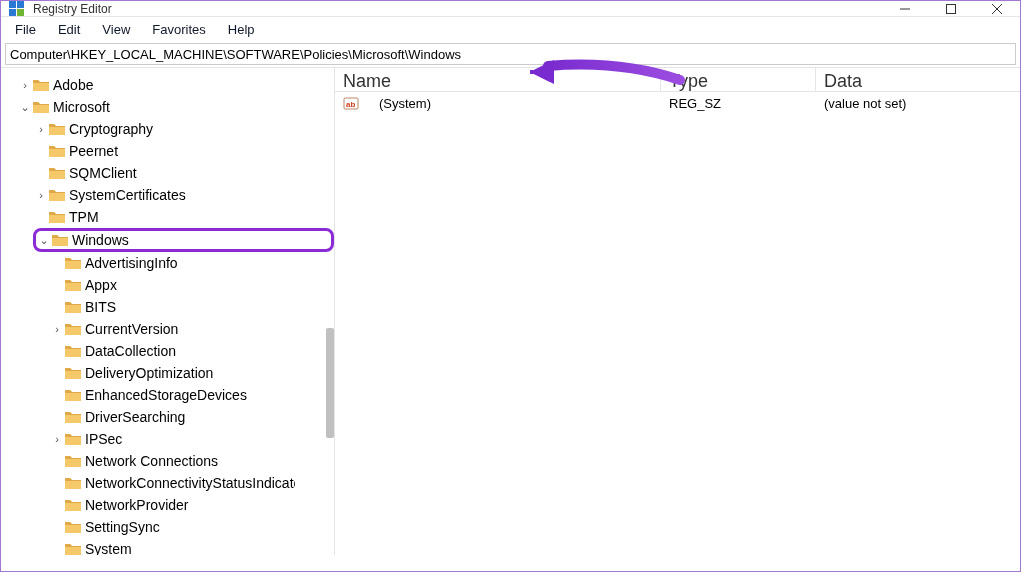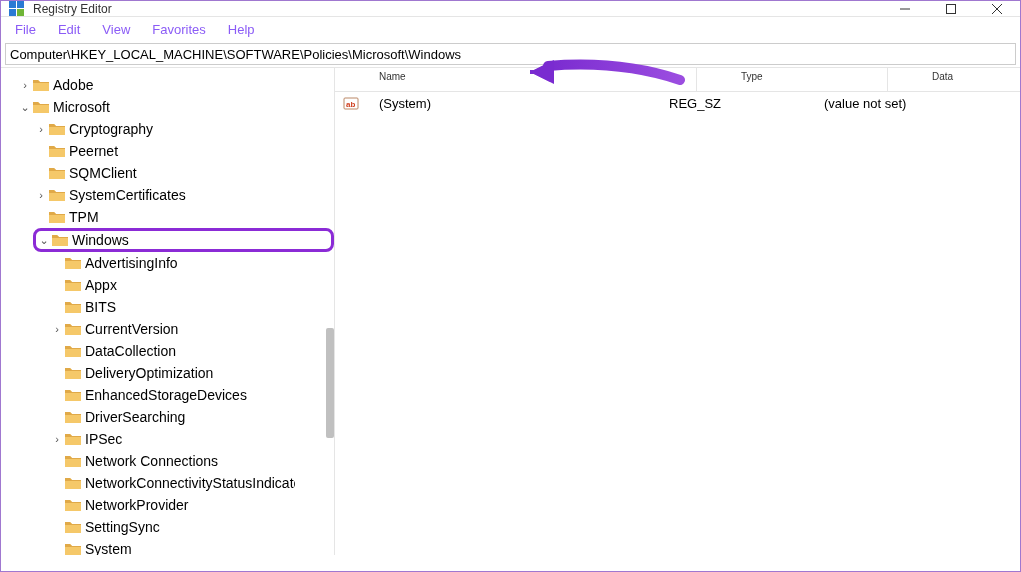--- a/index.html
+++ b/index.html
@@ -37,21 +37,21 @@
   }
   .menubar {
     height: 24px;
     display: flex;
     align-items: center;
     padding: 0 4px;
     gap: 2px;
   }
   .menu-item {
     padding: 2px 10px;
-    color: #8b5cf6;
+    color: #0f172a;
     font-size: 13px;
   }
   .addressbar {
     height: 22px;
     border: 1px solid #ccc;
     margin: 2px 4px;
     padding: 1px 4px;
     display: flex;
     align-items: center;
     font-size: 13px;
@@ -111,24 +111,23 @@
     display: flex;
     flex-direction: column;
   }
   .list-header {
     display: flex;
     height: 24px;
     border-bottom: 1px solid #e5e5e5;
   }
   .col-h {
     padding: 3px 8px;
-    font-size: 10px;
+    font-size: 18px;
     border-right: 1px solid #e5e5e5;
     color: #333;
-    margin-left: 36px;
   }
   .col-name { width: 326px; }
   .col-type { width: 155px; }
   .col-data { flex: 1; border-right:none;}
   .list-row {
     display: flex;
     height: 22px;
     align-items: center;
   }
   .cell { padding: 0 8px; font-size: 13px; }

